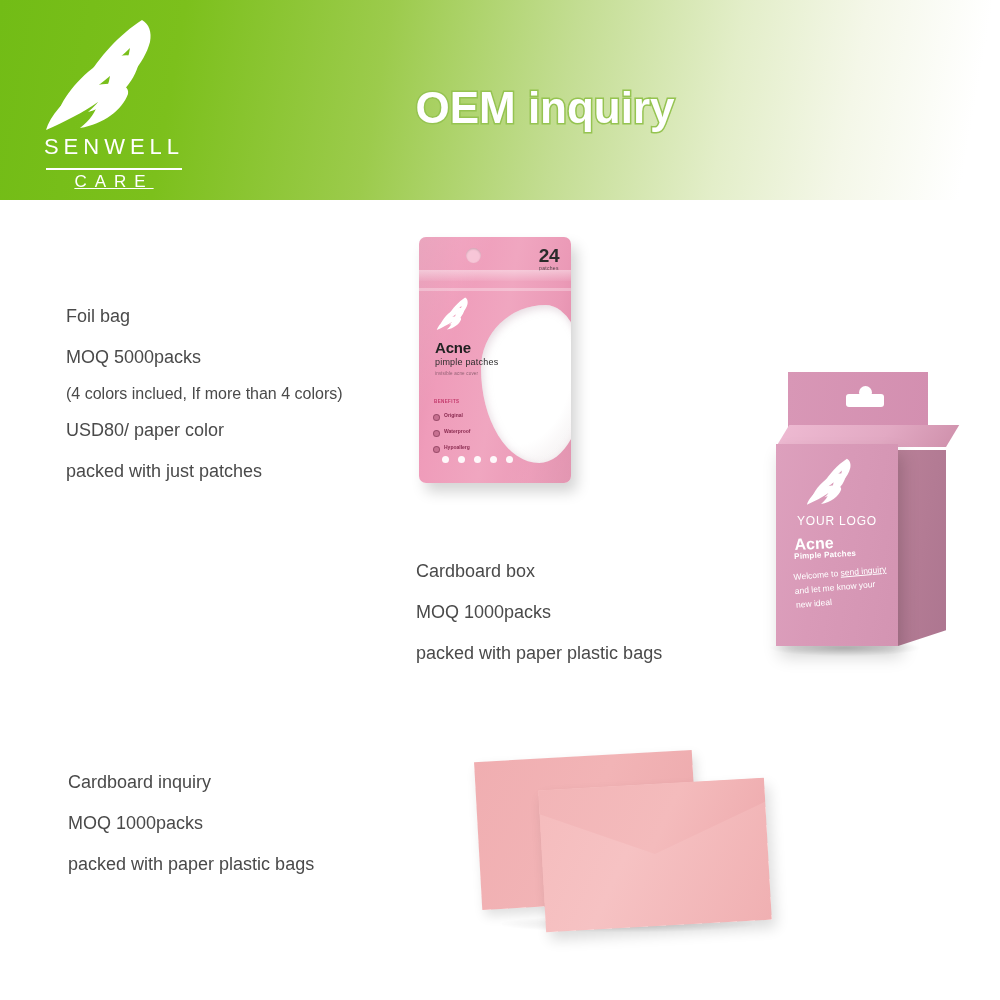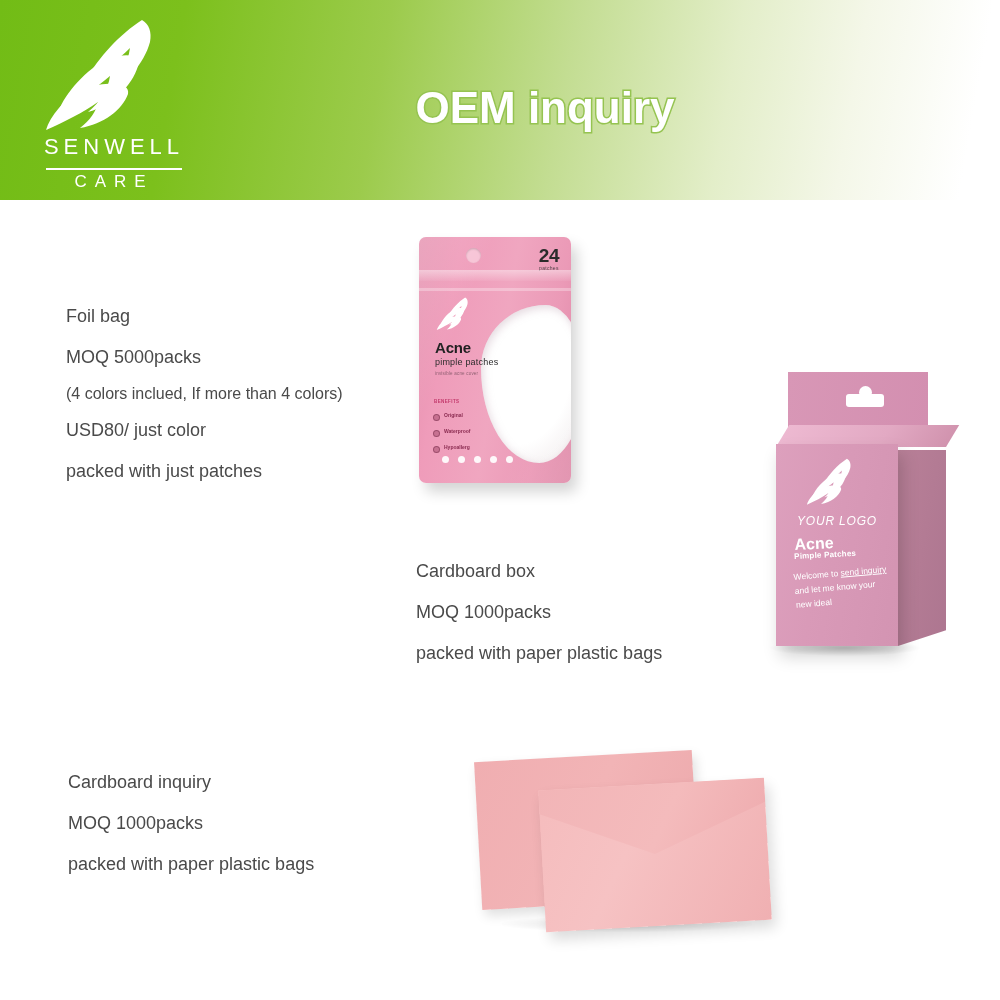--- a/index.html
+++ b/index.html
@@ -27,21 +27,21 @@
     text-align:center;color:#ffffff;
     font-size:22px;letter-spacing:5px;font-weight:400;
     font-family:"Liberation Sans", sans-serif;
   }
   .logo-rule{
     position:absolute;left:22px;top:150px;width:136px;height:2px;background:#ffffff;
   }
   .logo-sub{
     position:absolute;left:0;top:154px;width:180px;
     text-align:center;color:#ffffff;
-    font-size:17px;letter-spacing:8px;
+    font-size:17px;letter-spacing:8px;text-decoration:underline;
   }
   .header-title{
     position:absolute;left:200px;top:82px;width:690px;
     text-align:center;
     color:#ffffff;
     font-size:44px;line-height:52px;font-weight:700;
     -webkit-text-stroke:3px #96c452;
     paint-order:stroke fill;
     text-shadow:0 0 1px rgba(150,196,82,.6);
   }
@@ -148,21 +148,21 @@
     box-shadow:4px 10px 16px rgba(0,0,0,.18);
   }
   .bx-side{
     position:absolute;left:146px;top:78px;width:48px;height:196px;
     background:linear-gradient(100deg,#b98098 0%,#ad7690 100%);
     clip-path:polygon(0 0,100% -8%,100% 92%,0 100%);
   }
   .bx-logo{position:absolute;left:30px;top:14px;width:56px;height:48px;}
   .bx-yourlogo{
     position:absolute;left:0;top:70px;width:122px;text-align:center;
-    color:#ffffff;font-size:12px;letter-spacing:.8px;font-style:italic;
+    color:#ffffff;font-size:12px;letter-spacing:.8px;
   }
   .bx-acne{
     position:absolute;left:18px;top:92px;color:#ffffff;
     font-size:16px;font-weight:700;line-height:17px;
     transform:rotate(-3deg);transform-origin:left top;
   }
   .bx-pimple{
     position:absolute;left:18px;top:108px;color:#ffffff;
     font-size:8px;font-weight:700;line-height:10px;letter-spacing:.2px;
     transform:rotate(-3deg);transform-origin:left top;
@@ -225,21 +225,21 @@
 
     <div class="header-title">
       <span class="l2">OEM inquiry</span>
     </div>
   </div>
 
   <div class="tblock" id="block-foil">
     <div class="tline t-lg">Foil bag</div>
     <div class="tline t-lg">MOQ 5000packs</div>
     <div class="tline t-sm">(4 colors inclued, If more than 4 colors)</div>
-    <div class="tline t-lg">USD80/ just color</div>
+    <div class="tline t-lg">USD80/ paper color</div>
     <div class="tline t-lg">packed with just patches</div>
   </div>
 
   <div class="foilbag">
     <div class="fb-hang"></div>
     <div class="fb-count">
       <div class="n">24</div>
       <div class="u">patches</div>
     </div>
     <div class="fb-zip1"></div>

